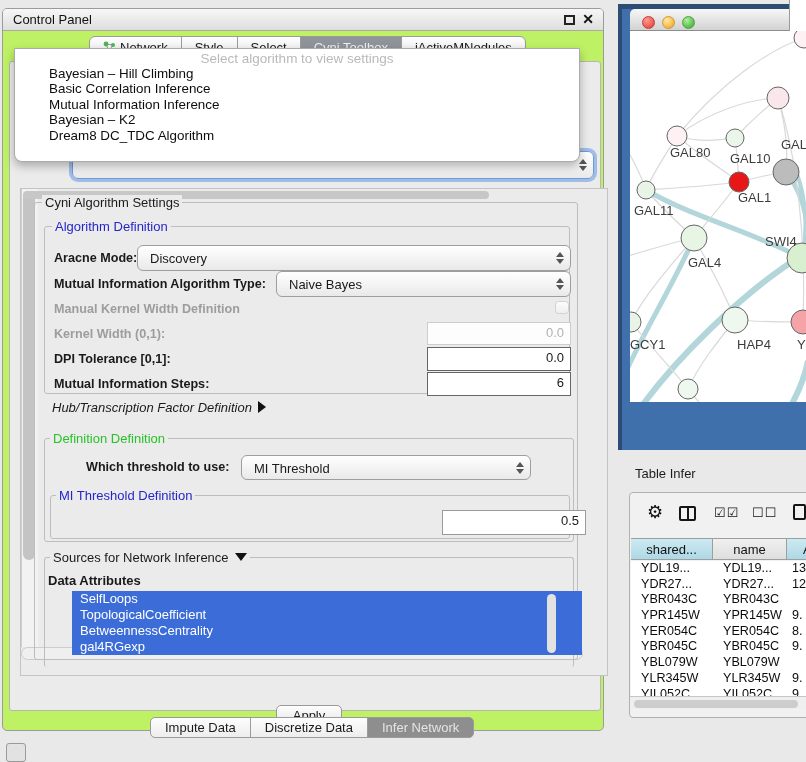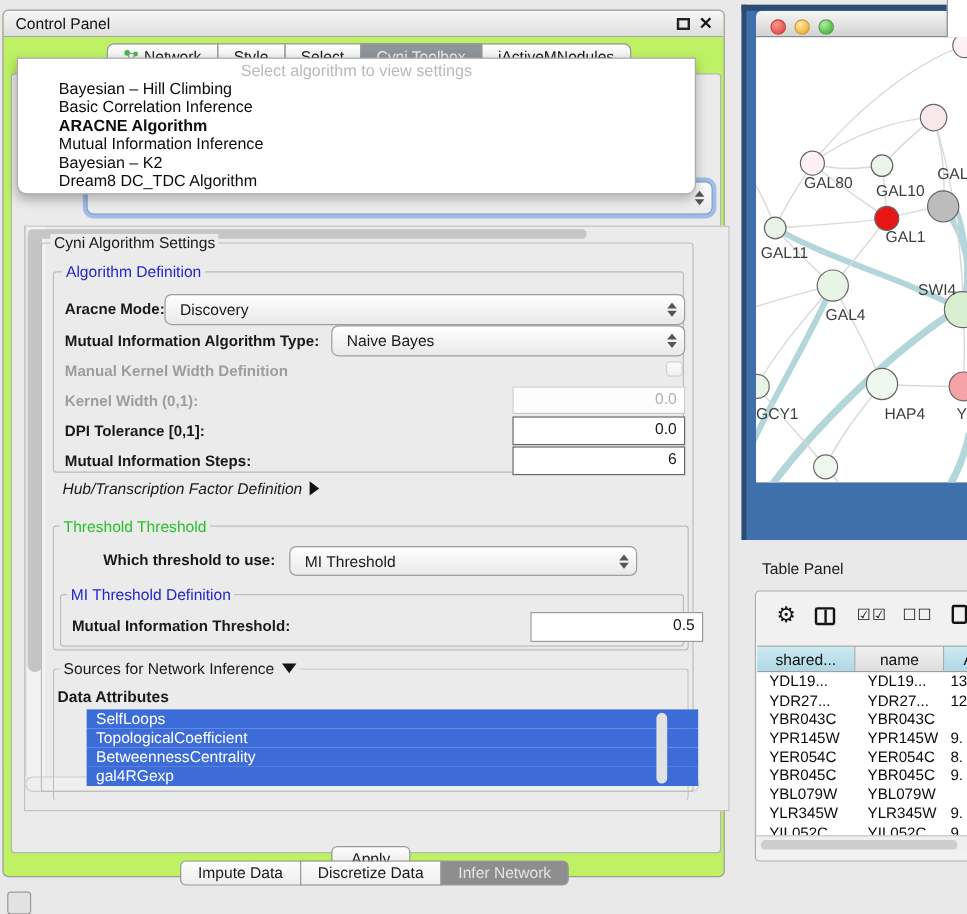--- a/index.html
+++ b/index.html
@@ -227,31 +227,30 @@
 
       <span class="lbl" style="left:44px;top:290px;">DPI Tolerance [0,1]:</span>
       <div class="field" style="left:417px;top:285px;width:144px;height:24px;">0.0</div>
 
       <span class="lbl" style="left:44px;top:315px;">Mutual Information Steps:</span>
       <div class="field" style="left:417px;top:310px;width:144px;height:24px;">6</div>
 
       <span class="abs" style="left:42px;top:338px;font-size:13px;font-style:italic;"><span>Hub/Transcription Factor Definition</span><span class="tri-right"></span></span>
 
       <div class="abs group" style="left:34px;top:376px;width:530px;height:104px;"></div>
-      <span class="gtitle green" style="left:40px;top:369px;">Threshold Threshold</span>
+      <span class="gtitle green" style="left:40px;top:369px;">Definition Definition</span>
 
       <span class="lbl" style="left:76px;top:398px;">Which threshold to use:</span>
       <div class="abs combo" style="left:231px;top:393px;width:290px;height:25px;">
         <span class="val">MI Threshold</span>
         <span class="stepper"></span>
       </div>
 
       <div class="abs group" style="left:40px;top:433px;width:520px;height:44px;"></div>
       <span class="gtitle blue" style="left:46px;top:426px;">MI Threshold Definition</span>
-      <span class="lbl" style="left:50px;top:453px;">Mutual Information Threshold:</span>
       <div class="field" style="left:432px;top:448px;width:144px;height:25px;border-color:#9a9a9a;">0.5</div>
 
       <div class="abs group" style="left:34px;top:495px;width:530px;height:110px;border-bottom:none;"></div>
       <span class="gtitle" style="left:40px;top:488px;"><span>Sources for Network Inference</span><span class="tri-down"></span></span>
       <span class="lbl" style="left:38px;top:511px;font-size:13px;">Data Attributes</span>
 
       <div class="abs" id="attr-list" style="top:529px;left:38px;">
           <div class="attr-row">SelfLoops</div>
           <div class="attr-row">TopologicalCoefficient</div>
           <div class="attr-row">BetweennessCentrality</div>
@@ -267,21 +266,20 @@
       <div class="btab">Discretize Data</div>
       <div class="btab sel">Infer Network</div>
     </div>
   </div>
 
   <div class="abs" id="popup">
     <div id="popup-placeholder">Select algorithm to view settings</div>
     <div id="popup-items">
         <div class="popup-item">Bayesian – Hill Climbing</div>
         <div class="popup-item">Basic Correlation Inference</div>
-        <div class="popup-item bold">ARACNE Algorithm</div>
         <div class="popup-item">Mutual Information Inference</div>
         <div class="popup-item">Bayesian – K2</div>
         <div class="popup-item">Dream8 DC_TDC Algorithm</div>
       </div>
   </div>
 
   <div class="abs" id="mini-btn"></div>
 
   <div class="abs" id="netframe"></div>
   <div class="abs" id="netframe-dark-left"></div>
@@ -351,21 +349,21 @@
         <span class="nodelabel" style="left: 4px; top: 172px;">GAL11</span>
         <span class="nodelabel" style="left: 58px; top: 224px;">GAL4</span>
         <span class="nodelabel" style="left: 135px; top: 203px;">SWI4</span>
         <span class="nodelabel" style="left: 0px; top: 306px;">GCY1</span>
         <span class="nodelabel" style="left: 107px; top: 306px;">HAP4</span>
         <span class="nodelabel" style="left: 167px; top: 306px;">Y</span>
         <span class="nodelabel" style="left: 56px; top: 372px;">HAP2</span>
       </div>
   </div>
 
-  <span class="abs" id="tp-title">Table Panel</span>
+  <span class="abs" id="tp-title">Table Infer</span>
   <div class="abs" id="tpanel">
     <span class="ticon" id="icon-gear">⚙</span>
     <span class="ticon" id="icon-cols"></span>
     <span class="ticon" id="icon-checked">☑☑</span>
     <span class="ticon" id="icon-unchecked">☐☐</span>
     <span class="ticon" id="icon-page"></span>
 
     <div id="thead">
       <div class="th blue-h" style="width:82px;">shared...</div>
       <div class="th gray-h" style="width:74px;">name</div>

